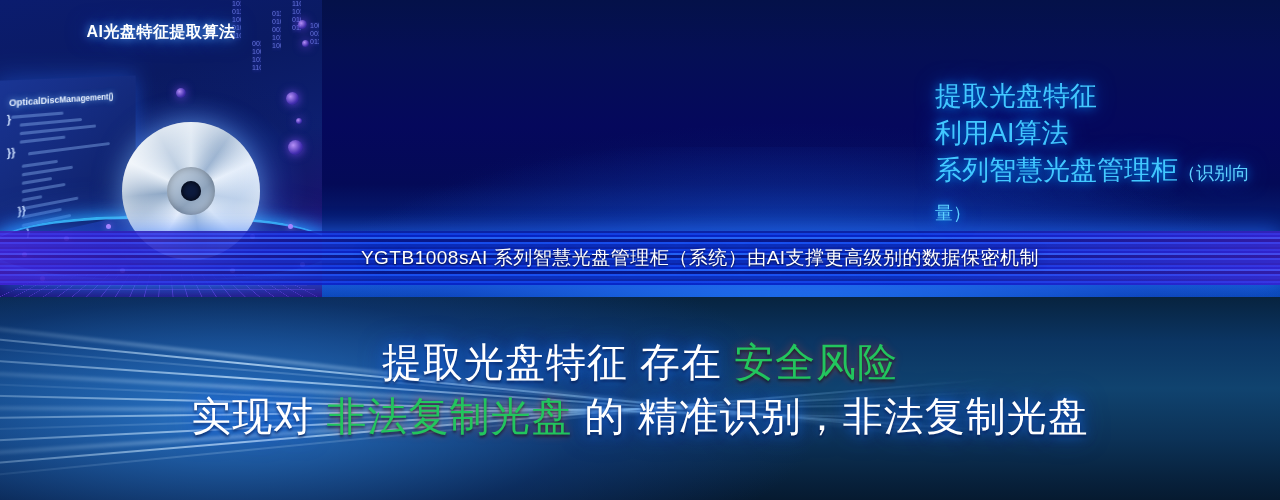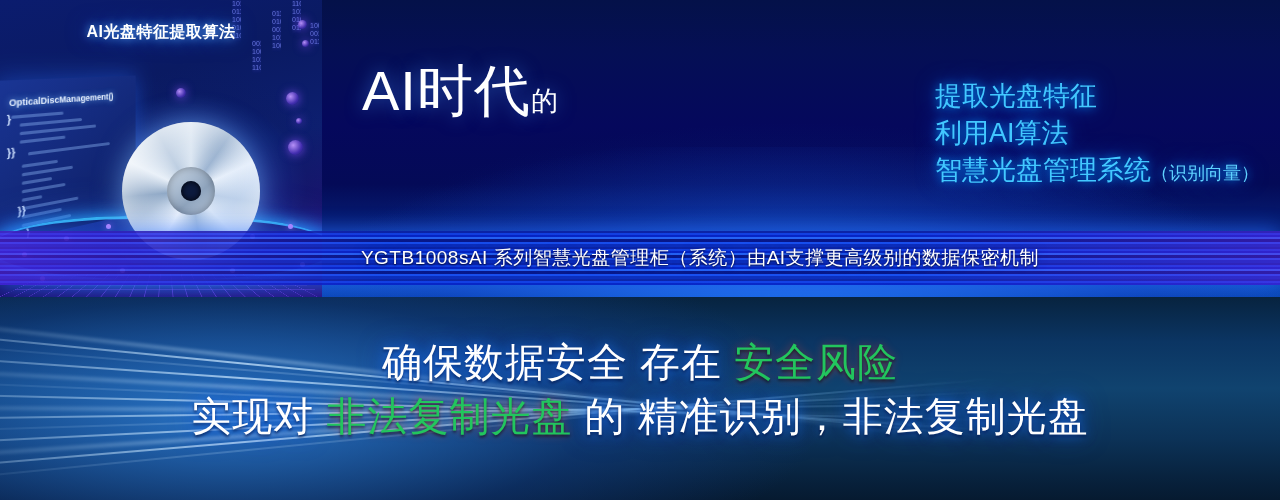--- a/index.html
+++ b/index.html
@@ -284,29 +284,26 @@
       <div class="cd-shadow"></div>
       <div class="cd-wrap">
         <div class="cd"></div>
         <div class="cd-sheen"></div>
         <div class="cd-hub"></div>
         <div class="cd-hole"></div>
       </div>
     </div>
 
     <div class="main-title">
-      <div class="mt-line1">
-        <span>AI时代</span><span class="mt-de">的</span>
-      </div>
     </div>
 
     <div class="cyan-block">
       <div class="cy-line">提取光盘特征</div>
       <div class="cy-line">利用AI算法</div>
-      <div class="cy-line"><span>智慧光盘管理系统</span><span class="cy-note">（识别向量）</span></div>
+      <div class="cy-line"><span>系列智慧光盘管理柜</span><span class="cy-note">（识别向量）</span></div>
     </div>
 
     <div class="neon-band"></div>
     <div class="sub-line"><span>YGTB1008sAI 系列智慧光盘管理柜（系统）由AI支撑更高级别的数据保密机制</span></div>
   </div>
 
   <div class="bottom-section">
     <div class="streak thick" style="top:12px;transform:rotate(6.5deg);"></div>
     <div class="streak" style="top:26px;transform:rotate(5.6deg);"></div>
     <div class="streak faint" style="top:38px;transform:rotate(4.8deg);"></div>
@@ -317,17 +314,17 @@
     <div class="streak thick" style="top:108px;transform:rotate(0.4deg);"></div>
     <div class="streak" style="top:122px;transform:rotate(-0.8deg);"></div>
     <div class="streak faint" style="top:136px;transform:rotate(-1.8deg);"></div>
     <div class="streak" style="top:150px;transform:rotate(-2.8deg);"></div>
     <div class="streak thick" style="top:164px;transform:rotate(-3.8deg);"></div>
     <div class="streak" style="top:178px;transform:rotate(-4.8deg);"></div>
     <div class="streak faint" style="top:192px;transform:rotate(-5.6deg);"></div>
   </div>
 
   <div class="bt-wrap">
-    <div class="bt-line"><span>确保数据安全 存在 </span><span class="hl">安全风险</span></div>
+    <div class="bt-line"><span>提取光盘特征 存在 </span><span class="hl">安全风险</span></div>
     <div class="bt-line"><span>实现对 </span><span class="hl">非法复制光盘</span><span> 的 精准识别，非法复制光盘</span></div>
   </div>
 
 </div>
 
 </body></html>

